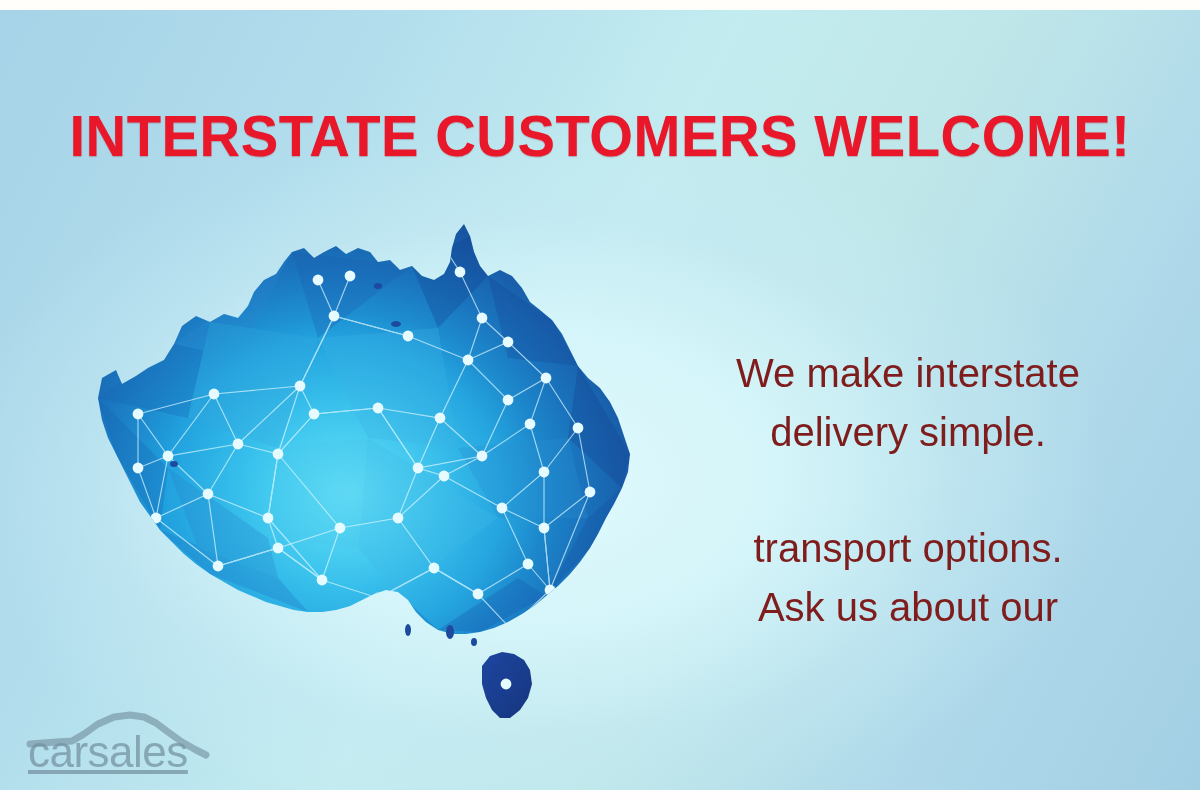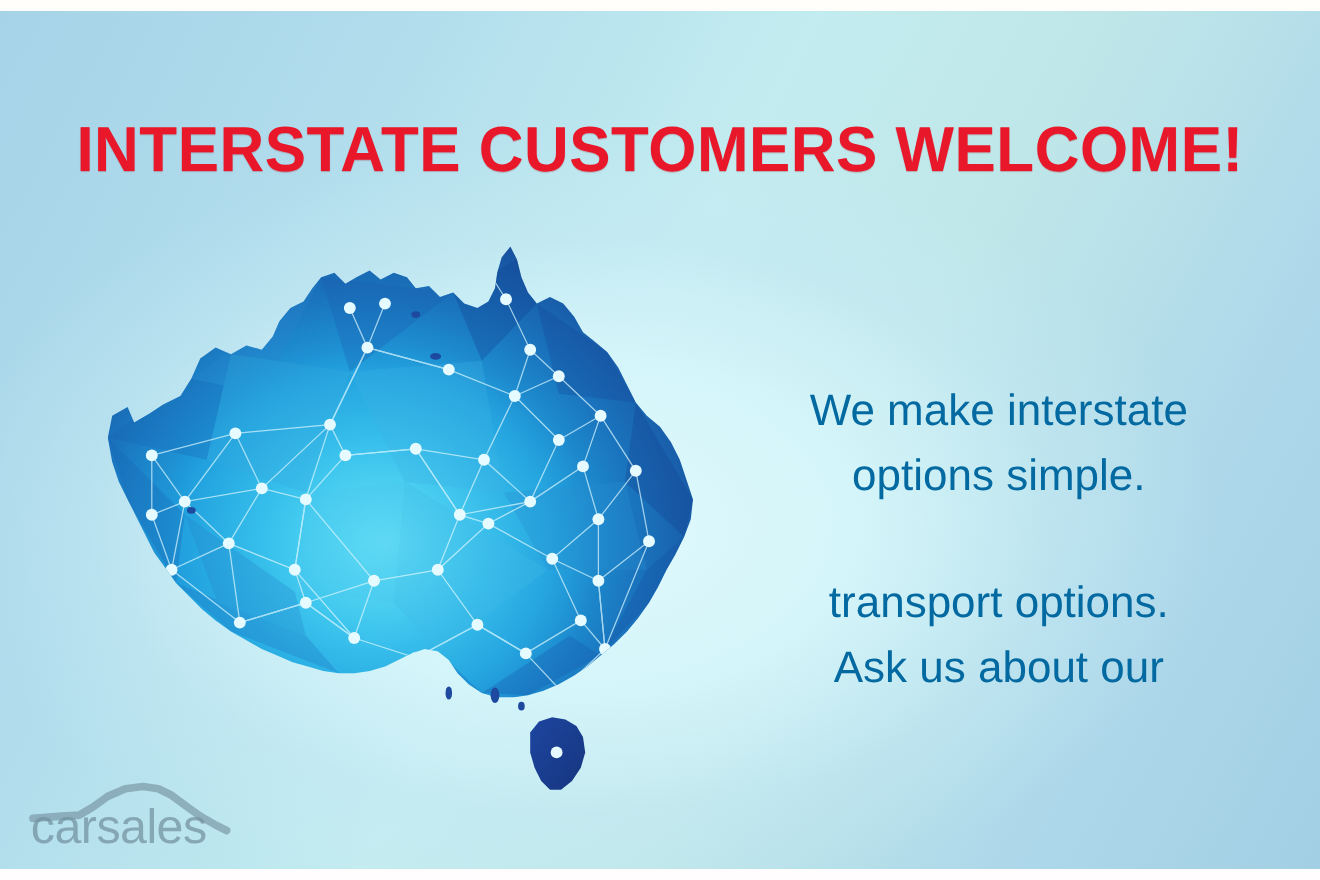--- a/index.html
+++ b/index.html
@@ -75,21 +75,21 @@
   }
   #map-wrap svg { display: block; width: 100%; height: 100%; }
 
   
   #copy {
     position: absolute;
     left: 666px;
     top: 344px;
     width: 484px;
     text-align: center;
-    color: #0369a1;
+    color: #7f1d1d;
     font-size: 40px;
     line-height: 59px;
     font-weight: 400;
   }
   #copy .para { margin: 0; }
   #copy .gap { height: 57px; }
 
   
   #watermark {
     position: absolute;
@@ -103,20 +103,21 @@
   #wm-text {
     position: absolute;
     left: 28px;
     top: 727px;
     font-size: 44px;
     line-height: 50px;
     letter-spacing: -0.5px;
     color: #73909f;
     opacity: 0.72;
     font-weight: 400;
+    text-decoration: underline;
   }
 </style>
 </head>
 <body>
 
 <div id="stage">
 
   <div id="bg-panel"></div>
   <div id="strip-top"></div>
   <div id="strip-bottom"></div>
@@ -290,21 +291,21 @@
         <ellipse cx="396" cy="424" rx="3" ry="4"></ellipse>
         <ellipse cx="96" cy="246" rx="4" ry="3"></ellipse>
         <ellipse cx="318" cy="106" rx="5" ry="3"></ellipse>
         <ellipse cx="300" cy="68" rx="4" ry="3"></ellipse>
       </g>
     </svg>
   </div>
 
   <div id="copy">
     <div class="para">We make interstate</div>
-    <div class="para">options simple.</div>
+    <div class="para">delivery simple.</div>
     <div class="gap"></div>
     <div class="para">transport options.</div>
     <div class="para">Ask us about our</div>
   </div>
 
   <div id="watermark">
     <svg viewBox="0 0 190 76" xmlns="http://www.w3.org/2000/svg">
       <path d="M4,40 L30,38 L46,37 L58,30 L72,20 L88,13 L104,11 L118,13
                L130,19 L142,28 L156,38 L170,46 L180,51" fill="none" stroke="#73909f" stroke-width="7" stroke-linecap="round" stroke-linejoin="round"></path>
     </svg>

